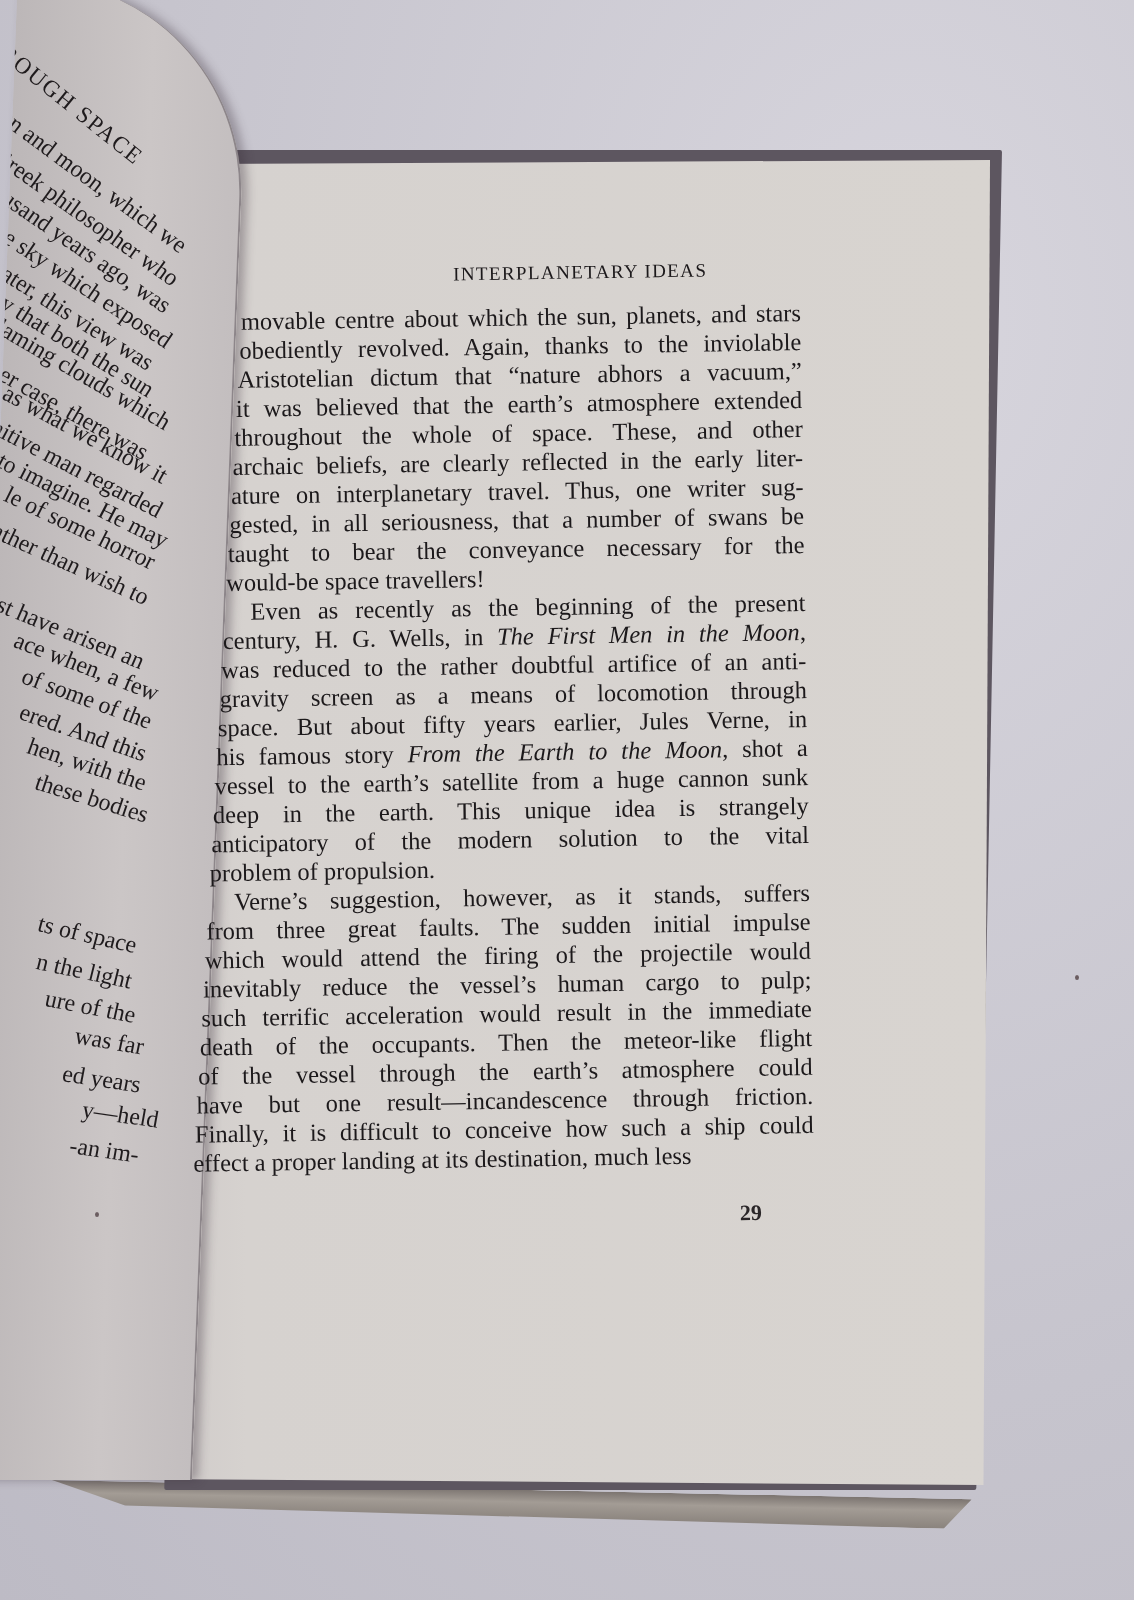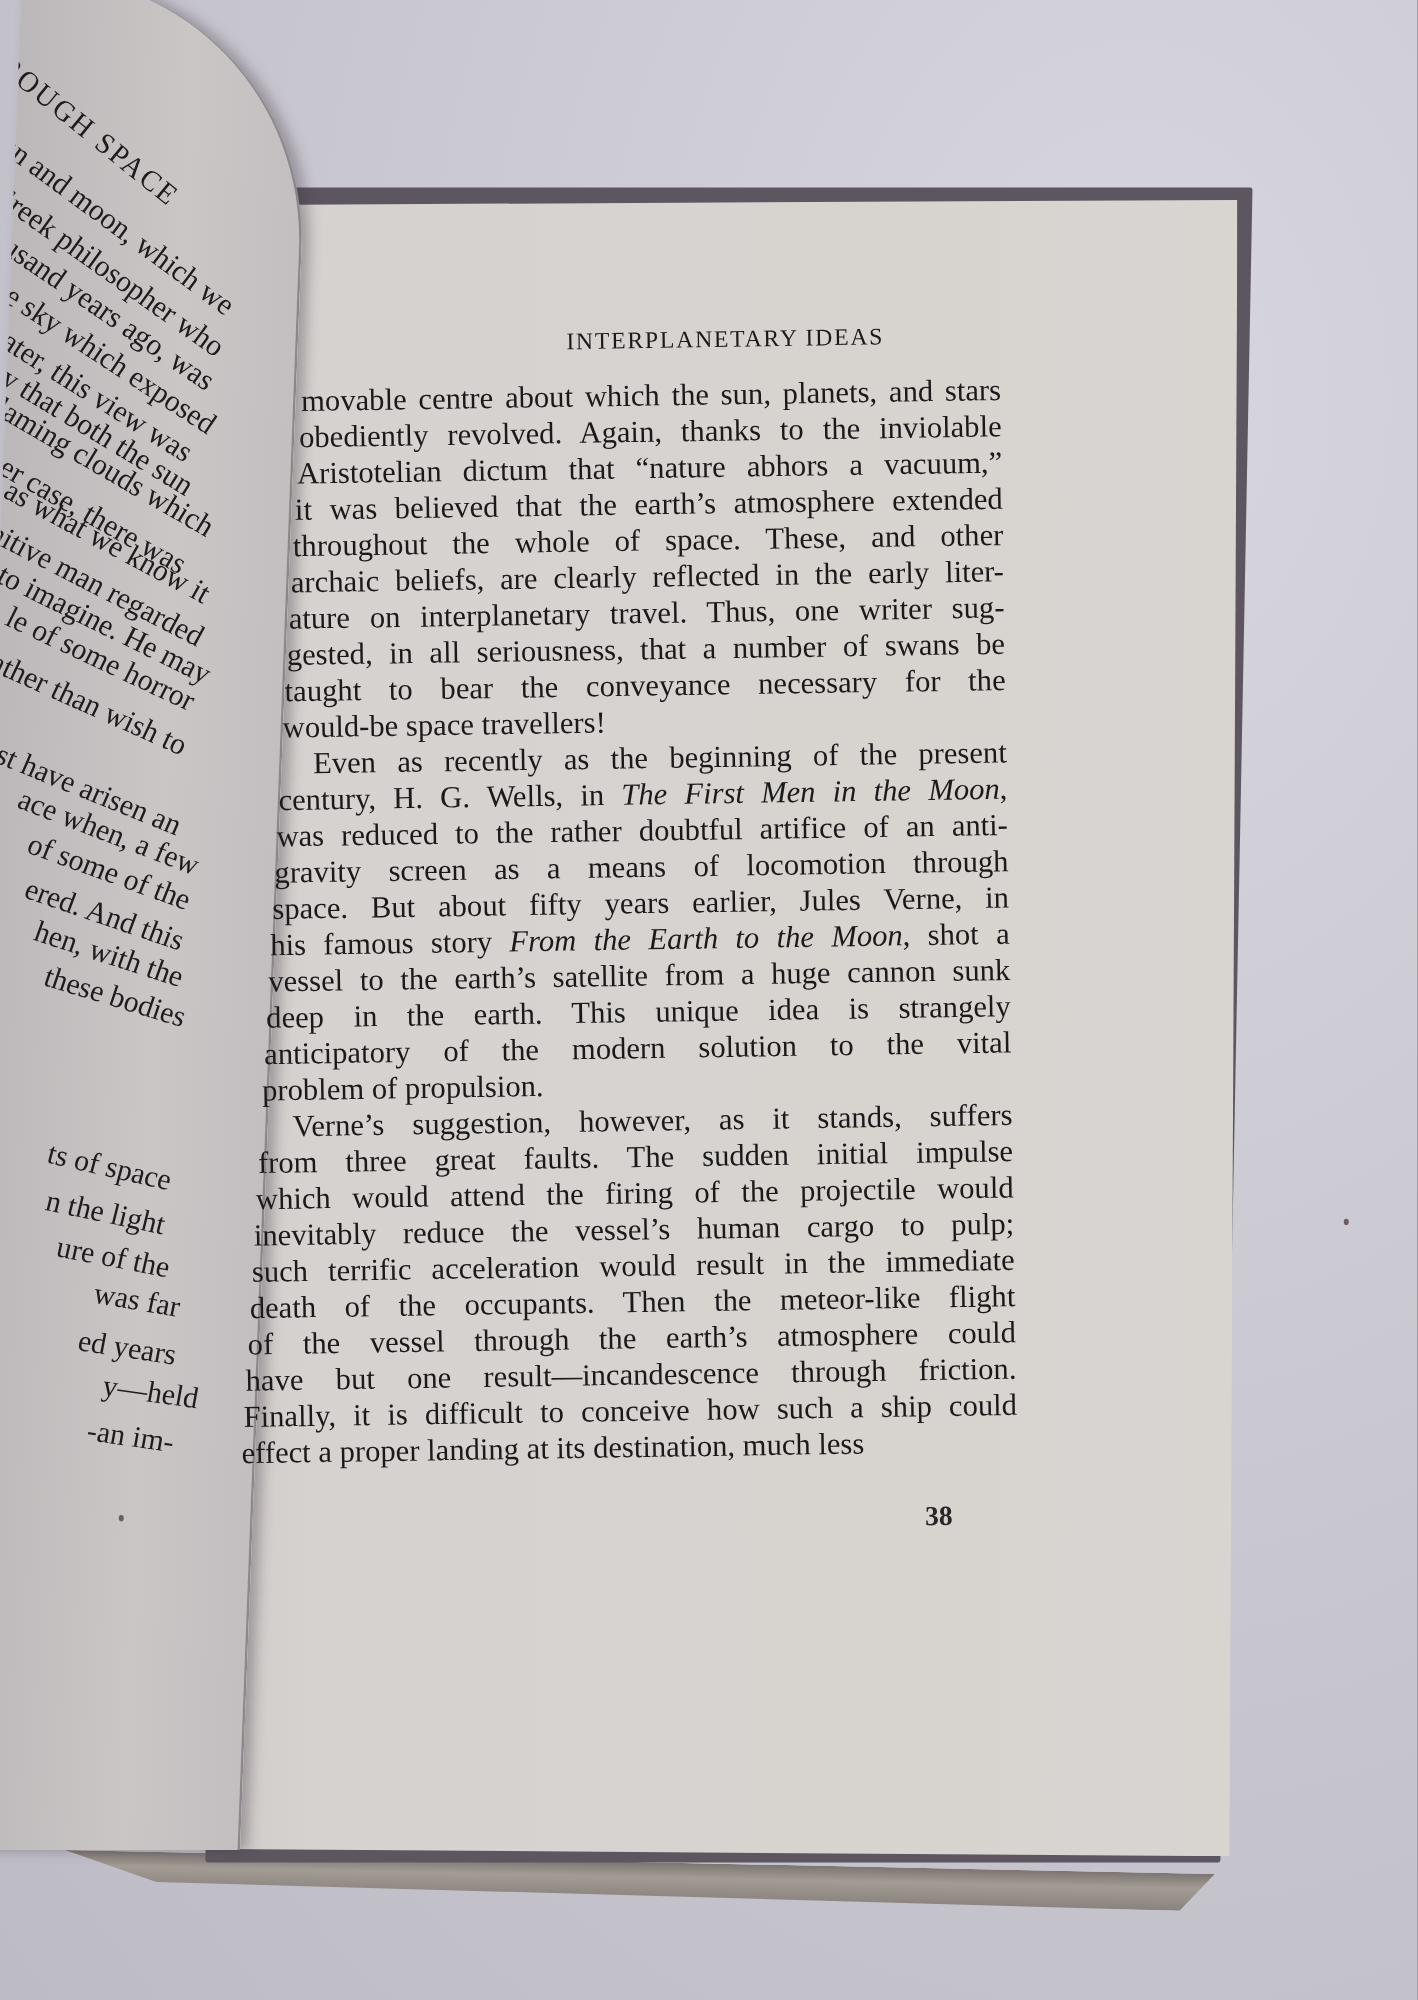--- a/index.html
+++ b/index.html
@@ -176,16 +176,16 @@
       <span class="line" style="margin-left: 11.7px; width: 608.3px;">inevitably reduce the vessel’s human cargo to pulp;</span>
       <span class="line" style="margin-left: 9.6px; width: 610.4px;">such terrific acceleration would result in the immediate</span>
       <span class="line" style="margin-left: 7.5px; width: 612.5px;">death of the occupants. Then the meteor-like flight</span>
       <span class="line" style="margin-left: 5.4px; width: 614.6px;">of the vessel through the earth’s atmosphere could</span>
       <span class="line" style="margin-left: 3.3px; width: 616.7px;">have but one result—incandescence through friction.</span>
       <span class="line" style="margin-left: 1.2px; width: 618.8px;">Finally, it is difficult to conceive how such a ship could</span>
       <span class="line last" style="margin-left: -0.9px; width: 620.9px;">effect a proper landing at its destination, much less</span>
     </div>
 </div>
 
-<div class="page-number">38</div>
+<div class="page-number">29</div>
 
 <div class="speck" style="left:1075px;top:975px"></div>
 <div class="speck" style="left:95px;top:1212px"></div>
 
 </body></html>

